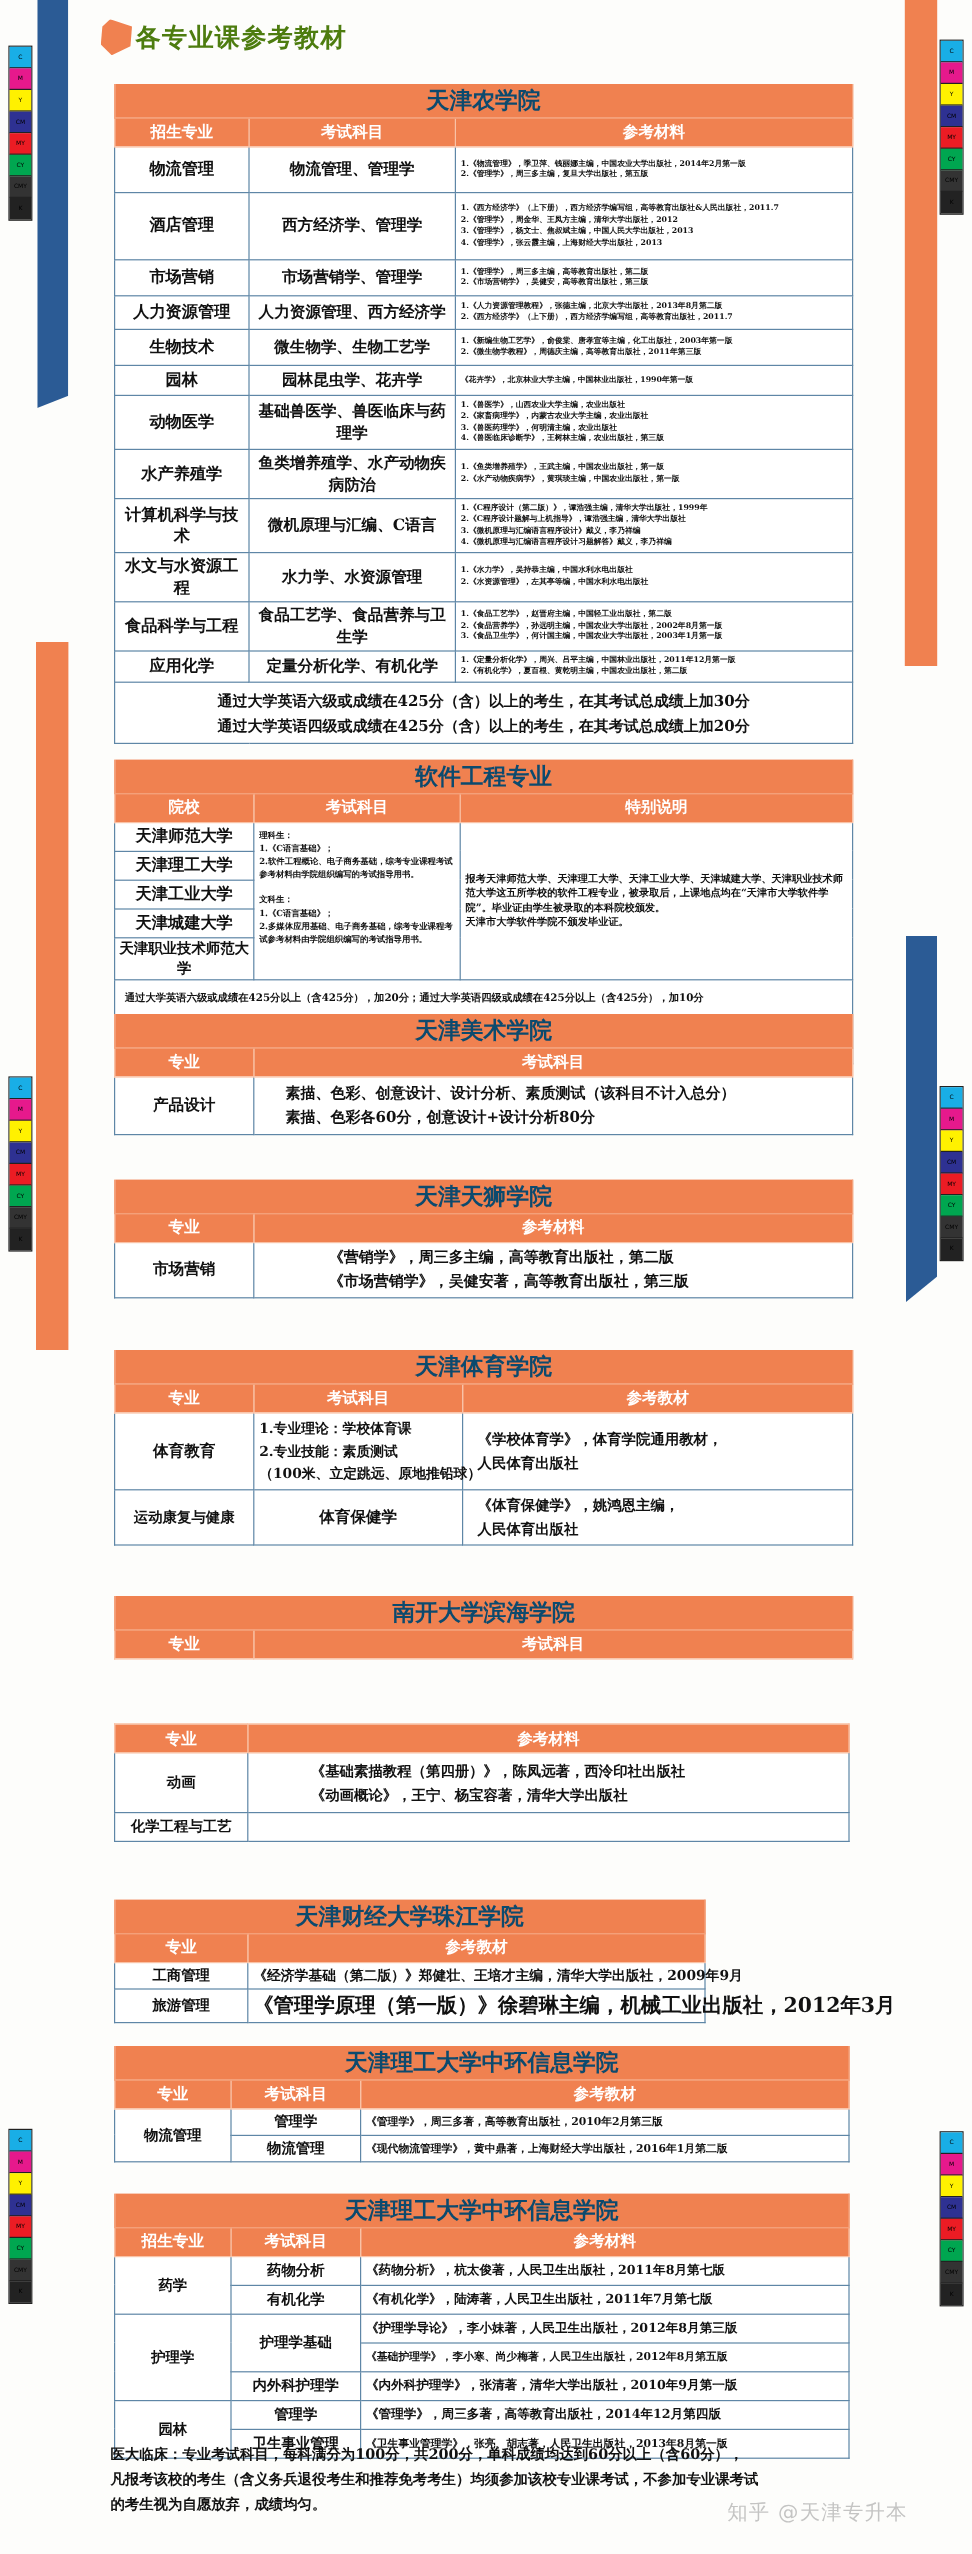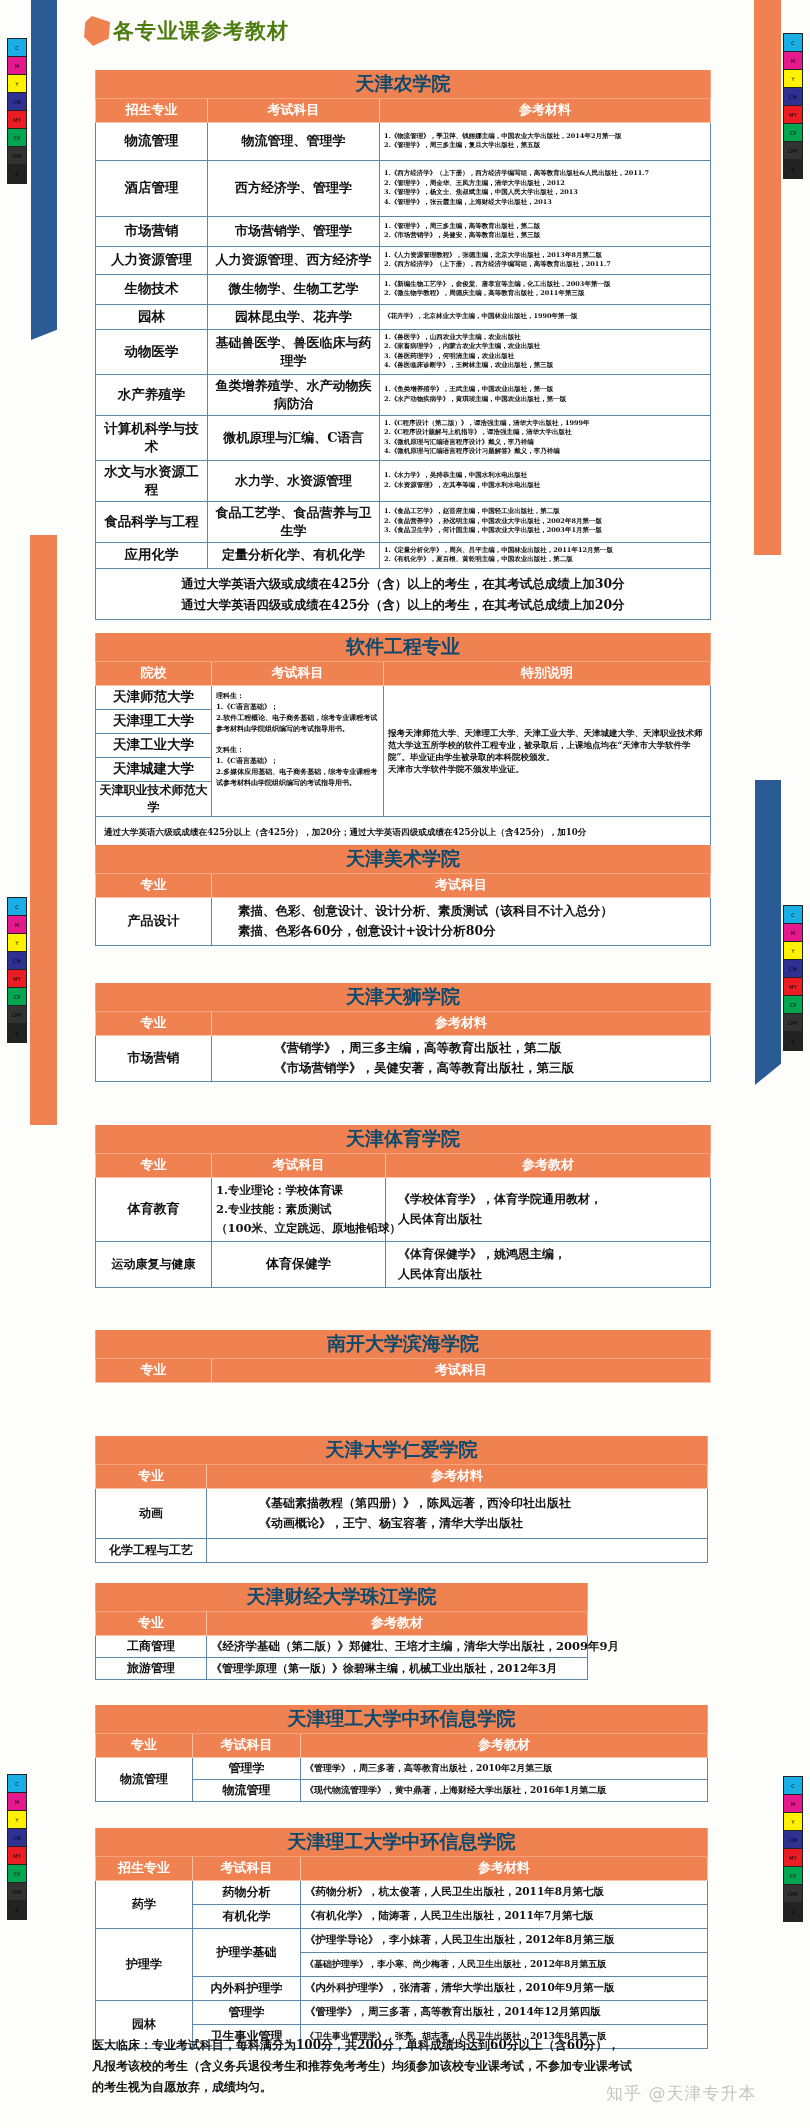--- a/index.html
+++ b/index.html
@@ -415,23 +415,20 @@
     </table>
 </div>
 
 <div class="card" style="top:1436px;width:613px;">
   <table>
     <colgroup>
         <col style="width:111px">
         <col>
       </colgroup>
     <tbody>
-        <tr class="banner">
-          <th colspan="2">天津大学仁爱学院</th>
-        </tr>
     <tr class="colhead">
       <th>专业</th>
       <th>参考材料</th>
     </tr>
     <tr style="height:50px">
       <td style="font-size:12px">动画</td>
       <td class="mid lines" style="font-size:12px;line-height:20px;padding-left:52px;">
         <div>《基础素描教程（第四册）》，陈凤远著，西泠印社出版社</div>
             <div>《动画概论》，王宁、杨宝容著，清华大学出版社</div>
       </td>
@@ -457,21 +454,21 @@
     <tr class="colhead">
       <th>专业</th>
       <th>参考教材</th>
     </tr>
     <tr style="height:22px">
       <td style="font-size:12px">工商管理</td>
       <td class="left" style="font-size:11.5px;white-space:nowrap">《经济学基础（第二版）》郑健壮、王培才主编，清华大学出版社，2009年9月</td>
     </tr>
     <tr style="height:22px">
       <td style="font-size:12px">旅游管理</td>
-      <td class="left" style="font-size:11px;white-space:nowrap">《管理学原理（第一版）》徐碧琳主编，机械工业出版社，2012年3月</td>
+      <td class="left" style="font-size:17px;white-space:nowrap">《管理学原理（第一版）》徐碧琳主编，机械工业出版社，2012年3月</td>
     </tr>
   </tbody>
     </table>
 </div>
 
 <div class="card" style="top:1705px;width:613px;">
   <table>
     <colgroup>
         <col style="width:97px">
         <col style="width:108px">

